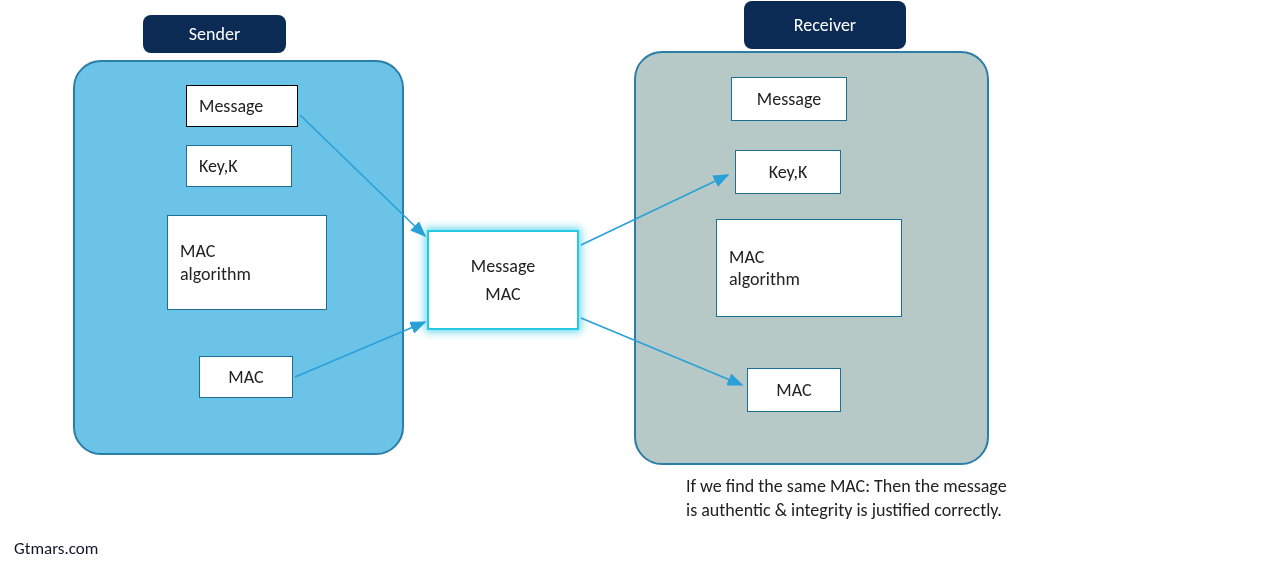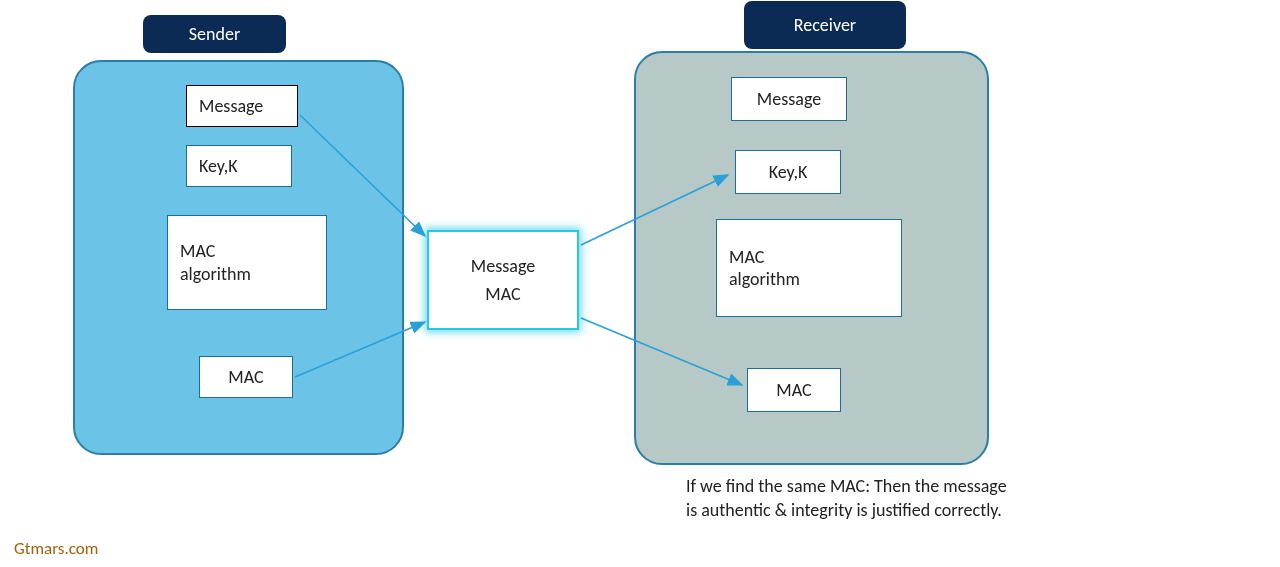--- a/index.html
+++ b/index.html
@@ -62,21 +62,21 @@
     font-size: 18px;
     color: #222;
     line-height: 1.35;
     max-width: 330px;
   }
   .footer {
     position: absolute;
     left: 14px;
     bottom: 8px;
     font-size: 17px;
-    color: #a16207;
+    color: #0f172a;
   }
   svg.arrows {
     position: absolute;
     left: 0; top: 0;
     width: 1280px; height: 567px;
     pointer-events: none;
   }
 </style>
 </head>
 <body>

